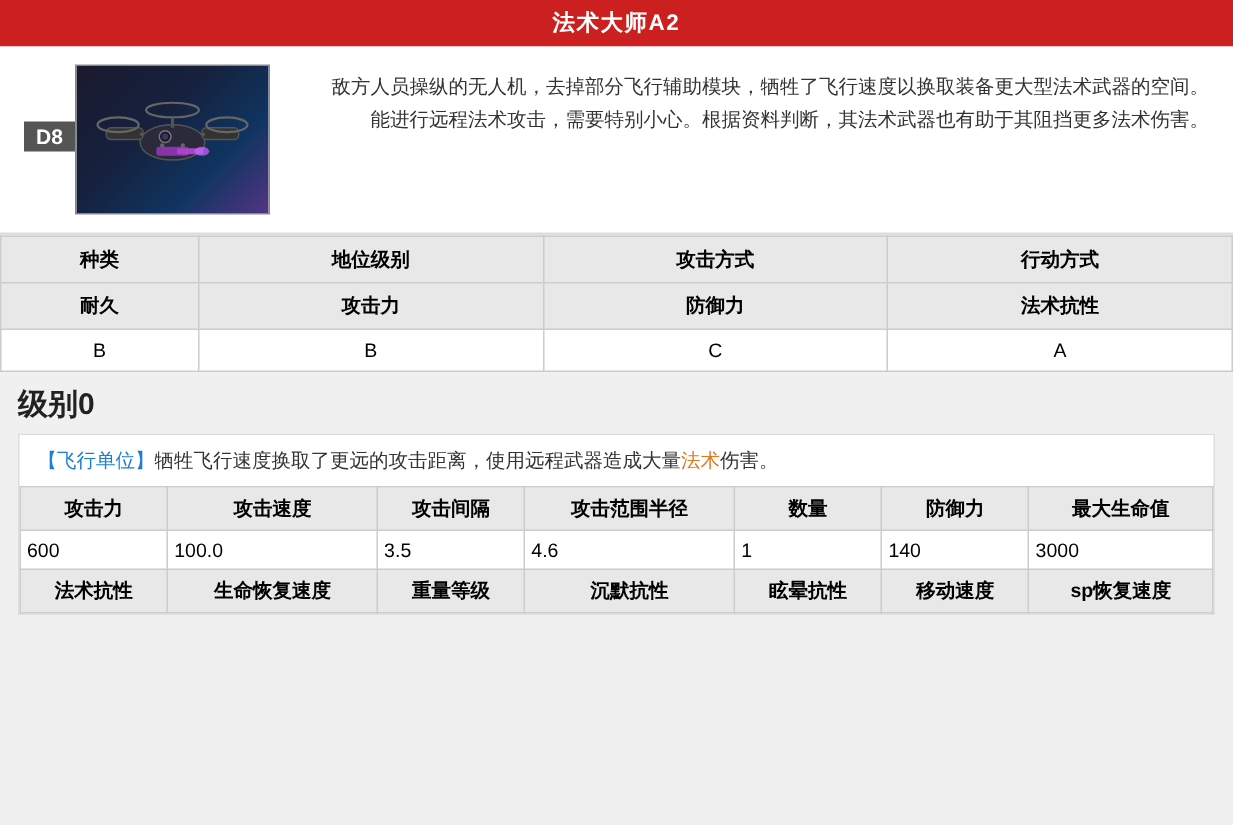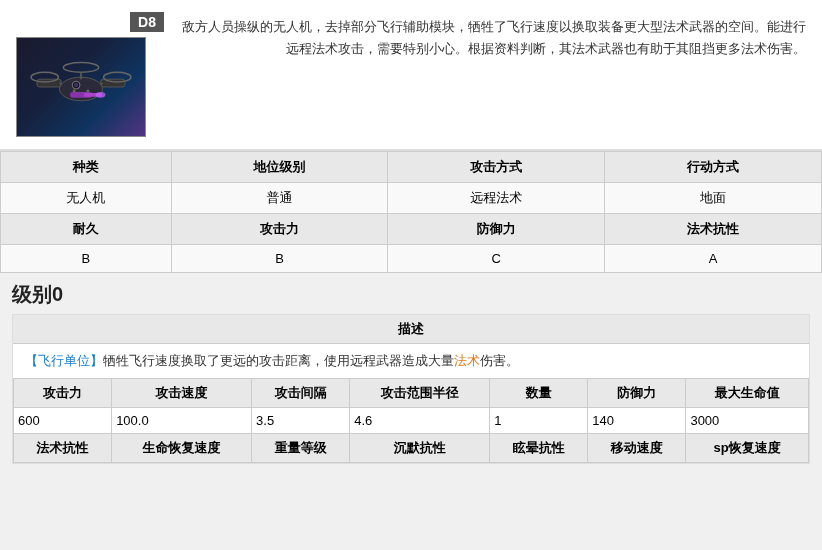--- a/index.html
+++ b/index.html
@@ -174,38 +174,41 @@
       text-align: left;
       padding: 5px 4px;
       border: 1px solid #ccc;
       font-size: 13px;
       background: #fff;
     }
 
     
     .d8-area {
       display: flex;
-      flex-direction: column;
-      align-items: flex-end;
+      flex-direction: row;
+      align-items: center;
       margin-right: 14px;
     }
     .d8-badge {
       background: #555;
       color: #fff;
       font-size: 14px;
       font-weight: bold;
       padding: 2px 8px;
       margin-bottom: 5px;
     }
   </style>
 </head>
 <body>
 
 <div class="page-wrapper">
 
+  <div class="title-bar">
+    <span>法术大师A2</span>
+  </div>
 
   <div class="top-section">
     <div class="d8-area">
       <div class="d8-badge">D8</div>
 
       <div class="unit-image">
         <svg class="drone-svg" viewBox="0 0 130 100" xmlns="http://www.w3.org/2000/svg">
 
           <ellipse cx="65" cy="52" rx="22" ry="12" fill="#2a2a3a" stroke="#555" stroke-width="1"></ellipse>
 
@@ -242,26 +245,20 @@
     <table class="stats-table">
       <thead>
         <tr>
           <th>种类</th>
           <th>地位级别</th>
           <th>攻击方式</th>
           <th>行动方式</th>
         </tr>
       </thead>
       <tbody>
-        <tr>
-          <td>无人机</td>
-          <td>普通</td>
-          <td>远程法术</td>
-          <td>地面</td>
-        </tr>
         <tr>
           <th>耐久</th>
           <th>攻击力</th>
           <th>防御力</th>
           <th>法术抗性</th>
         </tr>
         <tr>
           <td>B</td>
           <td>B</td>
           <td>C</td>
@@ -269,21 +266,20 @@
         </tr>
       </tbody>
     </table>
   </div>
 
 
   <div class="level-section">
     <div class="level-heading">级别0</div>
 
     <div class="desc-section">
-      <div class="desc-header">描述</div>
       <div class="desc-content">
         <span class="link-blue">【飞行单位】</span><span>牺牲飞行速度换取了更远的攻击距离，使用远程武器造成大量</span><span class="link-orange">法术</span><span>伤害。</span>
       </div>
 
       <table class="data-table">
         <thead>
           <tr>
             <th>攻击力</th>
             <th>攻击速度</th>
             <th>攻击间隔</th>

